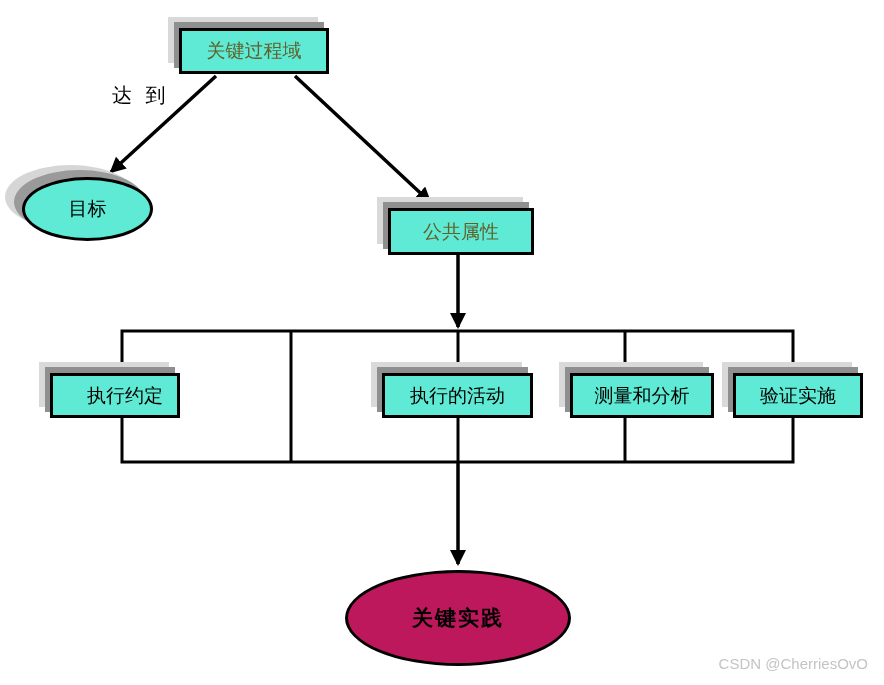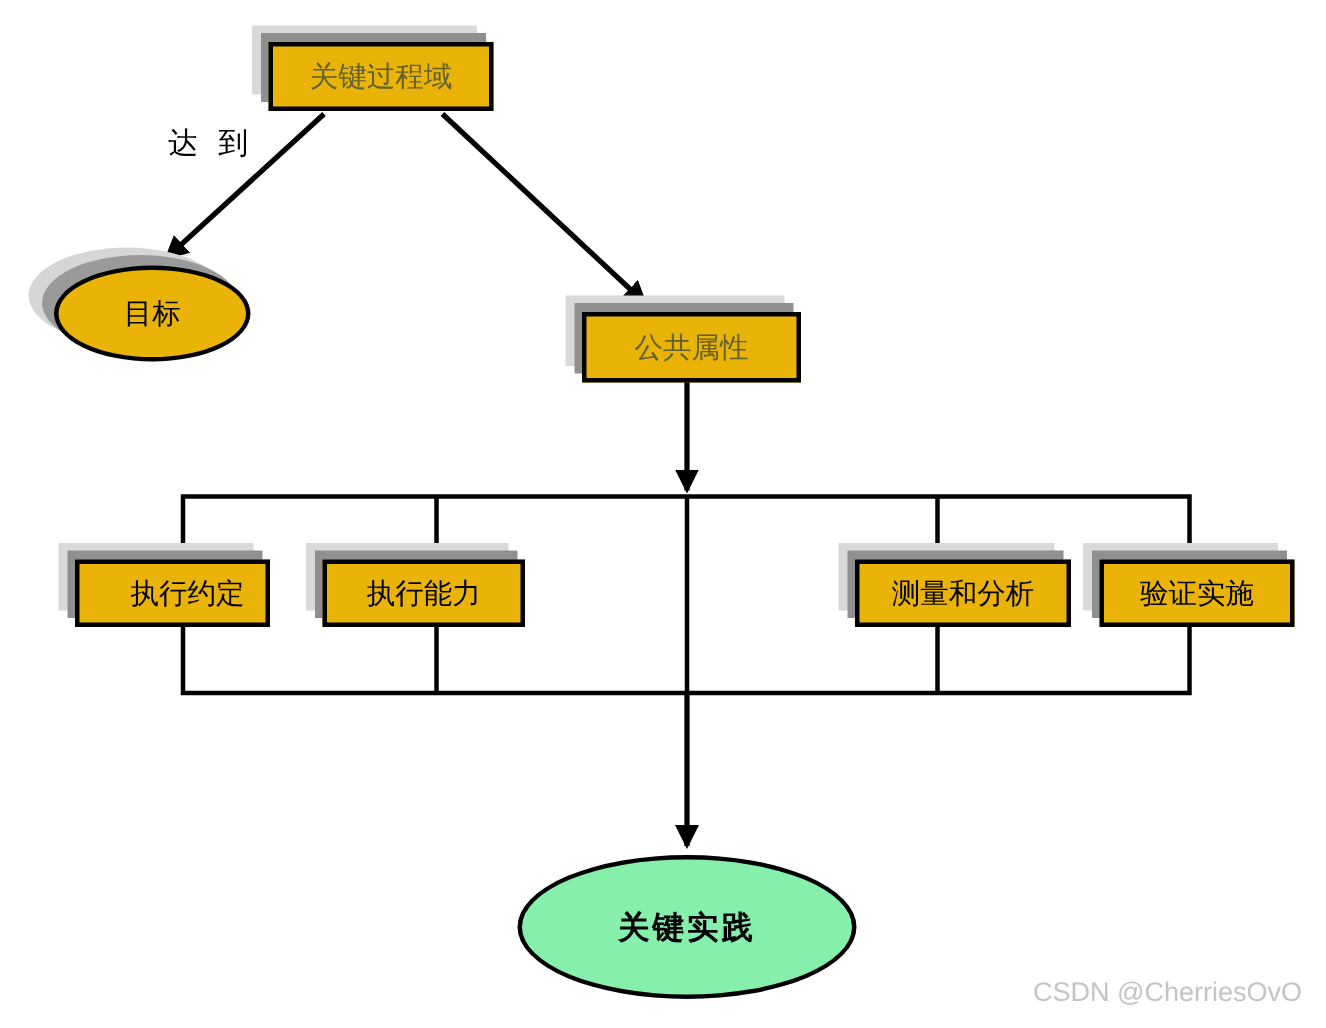--- a/index.html
+++ b/index.html
@@ -16,69 +16,69 @@
     overflow: hidden;
   }
   .wires {
     position: absolute;
     left: 0; top: 0;
     z-index: 0;
   }
   .node {
     position: absolute;
     box-sizing: border-box;
-    background: #eab308;
+    background: #5eead4;
     border: 3px solid #000000;
     display: flex;
     align-items: center;
     justify-content: center;
     font-size: 19px;
     color: #000000;
     z-index: 2;
     white-space: nowrap;
   }
   .stacked {
     box-shadow: -5px -6px 0 #8f8f8f, -11px -11px 0 #d9d9d9;
   }
   .olive { color: #61612c; }
   .ellipse { border-radius: 50%; }
   .node-goal {
-    left: 36px; top: 177px; width: 131px; height: 64px;
+    left: 22px; top: 177px; width: 131px; height: 64px;
     box-shadow: -8px -7px 0 #9a9a9a, -17px -12px 0 #d6d6d6;
     font-size: 19px;
   }
   .node-kpa      { left: 179px; top: 28px;  width: 150px; height: 46px; }
   .node-common   { left: 388px; top: 208px; width: 146px; height: 47px; }
   .node-commit   { left: 50px;  top: 373px; width: 130px; height: 45px; padding-left: 20px; }
   .node-ability  { left: 215px; top: 373px; width: 135px; height: 45px; }
   .node-activity { left: 382px; top: 373px; width: 151px; height: 45px; }
   .node-measure  { left: 570px; top: 373px; width: 144px; height: 45px; }
   .node-verify   { left: 733px; top: 373px; width: 130px; height: 45px; }
   .node-practice {
     left: 345px; top: 570px; width: 226px; height: 96px;
-    background: #86efac;
+    background: #be185d;
     font-weight: bold;
     font-size: 21px;
     letter-spacing: 2px;
   }
   .edge-label {
     position: absolute;
     z-index: 3;
     font-size: 20px;
     color: #000000;
     white-space: nowrap;
     margin-left: 20px;
   }
   .label-achieve  { left: 92px;  top: 82px;  letter-spacing: 4px; }
   .label-composed { left: 361px; top: 106px; }
   .watermark {
     position: absolute;
     right: 16px;
     bottom: 13px;
-    font-size: 18px;
+    font-size: 15px;
     color: #c4c4c4;
     z-index: 3;
     margin-left: 40px;
   }
 </style>
 </head>
 <body>
 
 <div class="canvas">
 
@@ -104,22 +104,22 @@
   </svg>
 
   <div class="node stacked node-kpa olive">关键过程域</div>
 
   <div class="node ellipse node-goal">目标</div>
 
   <div class="node stacked node-common olive">公共属性</div>
 
   <div class="node stacked node-commit">执行约定</div>
 
-  <div class="node stacked node-ability">执行能力</div>
 
+  <div class="node stacked node-activity">执行的活动</div>
 
   <div class="node stacked node-measure">测量和分析</div>
 
   <div class="node stacked node-verify">验证实施</div>
 
   <div class="node ellipse node-practice">关键实践</div>
 
   <div class="edge-label label-achieve">达 到</div>
 
 

